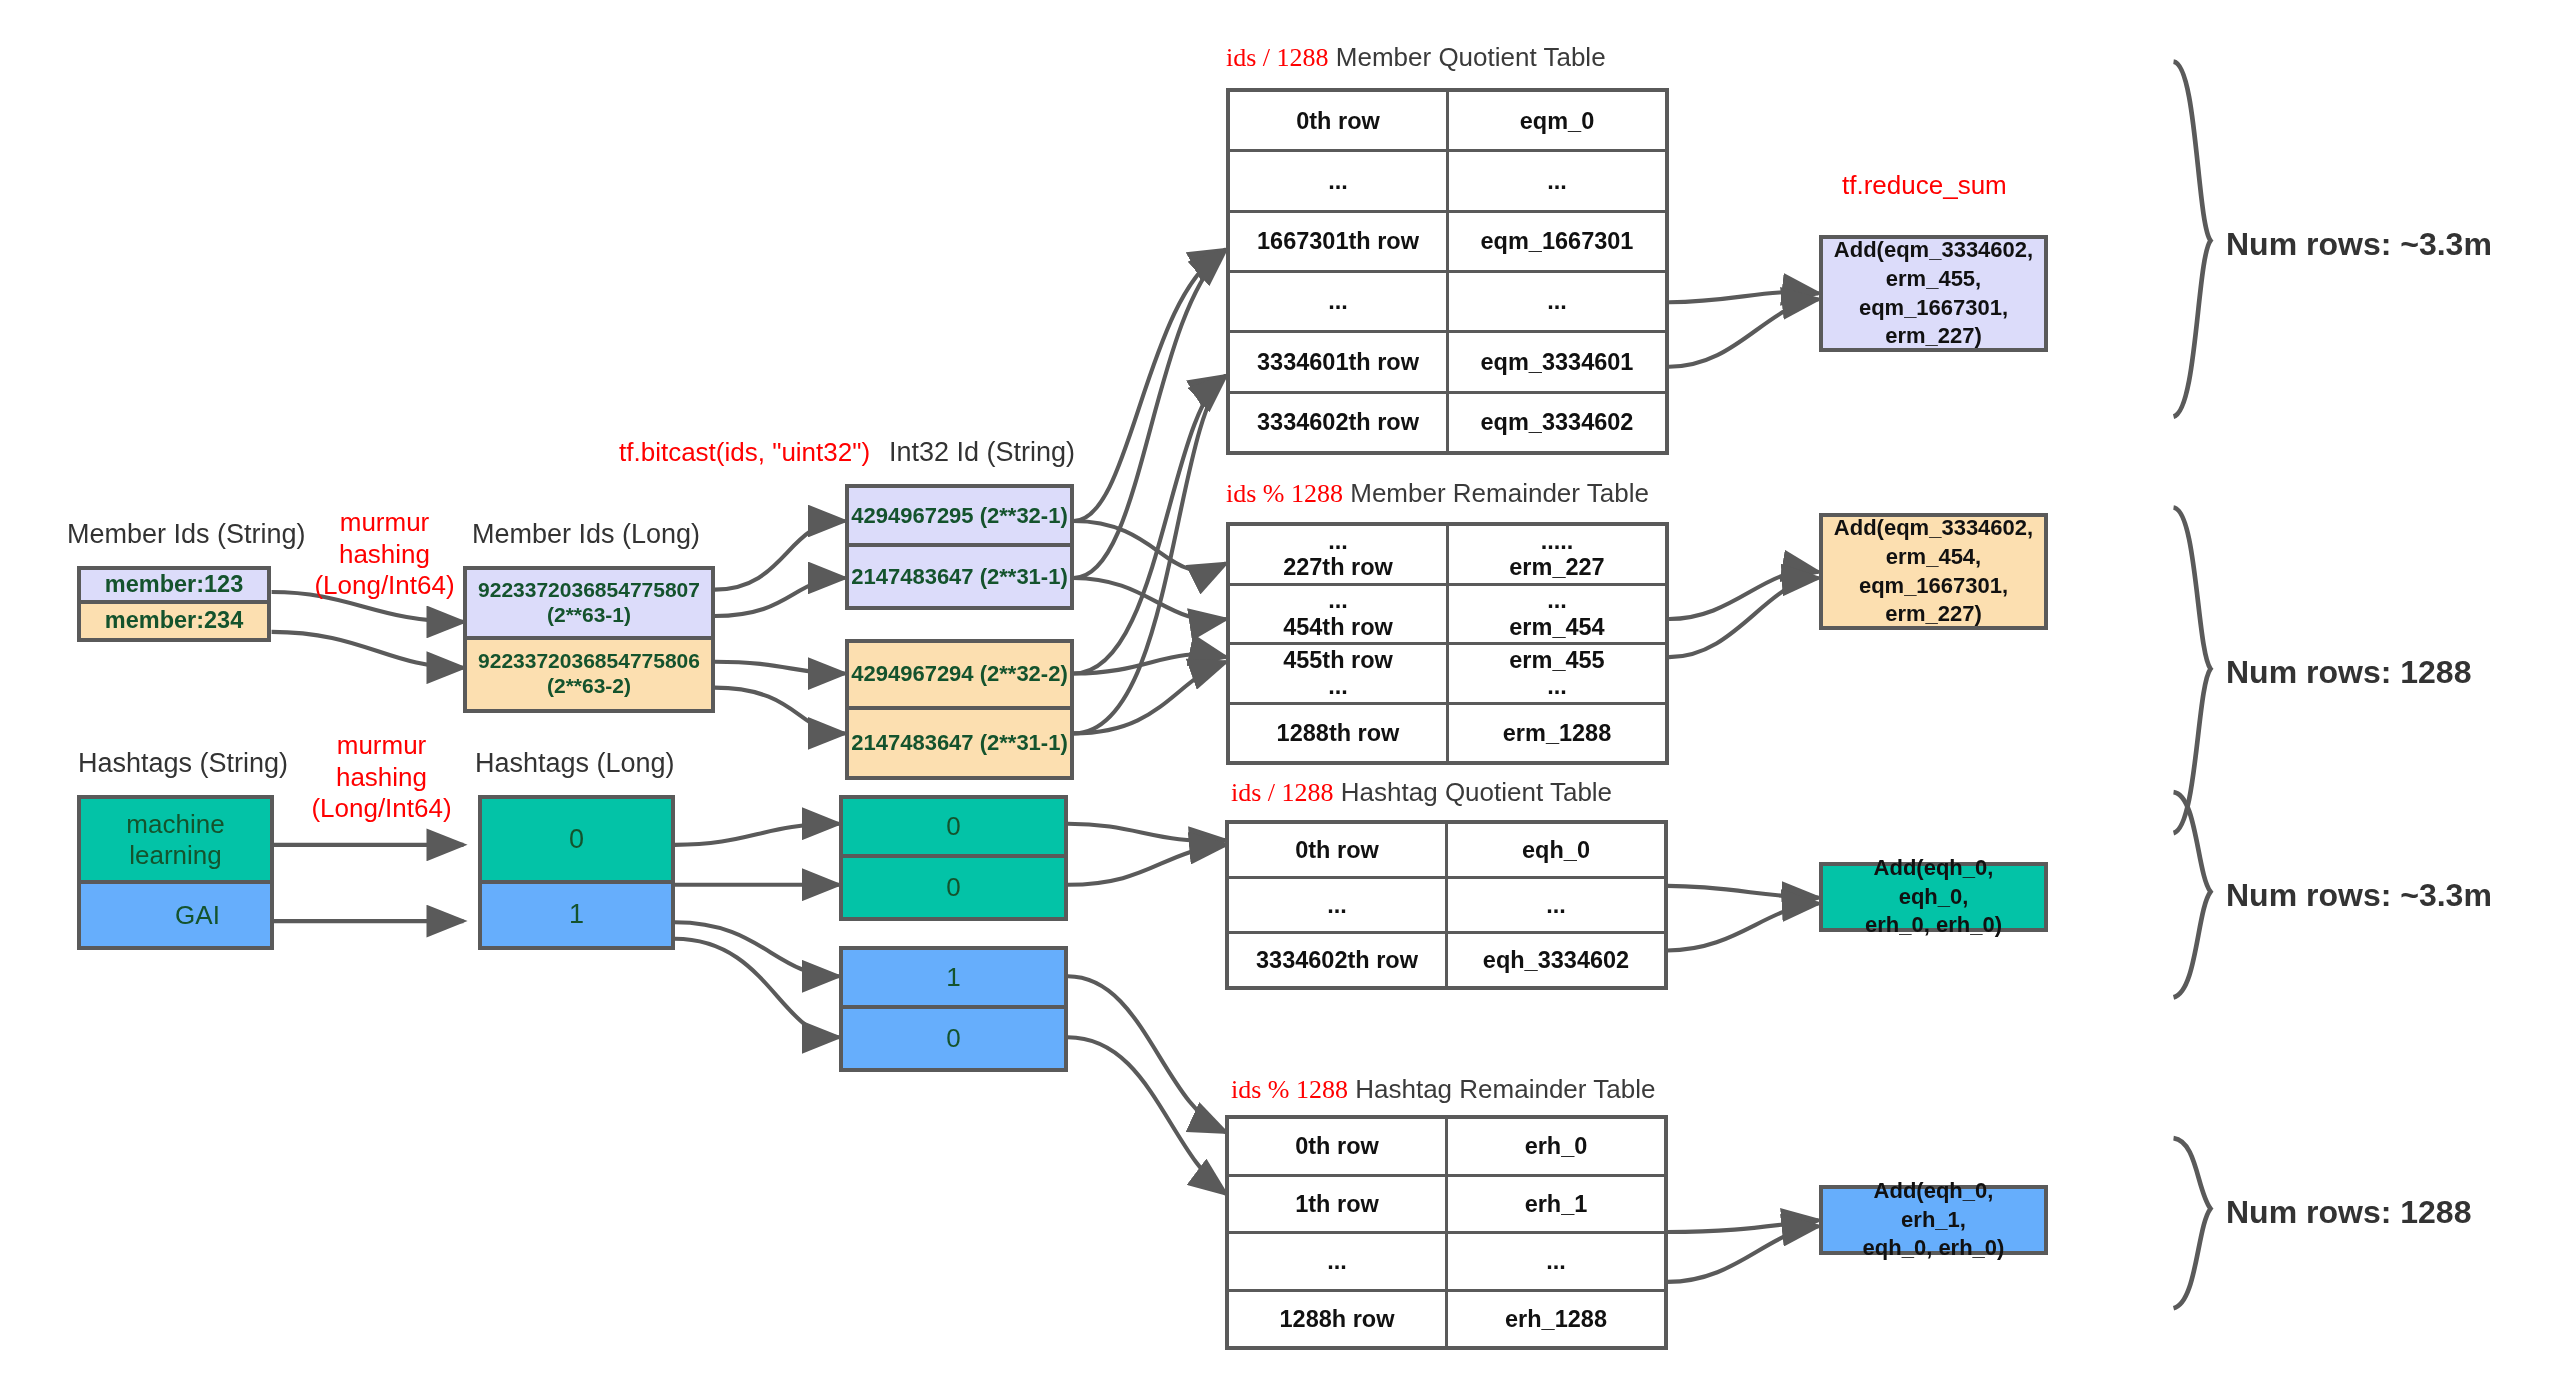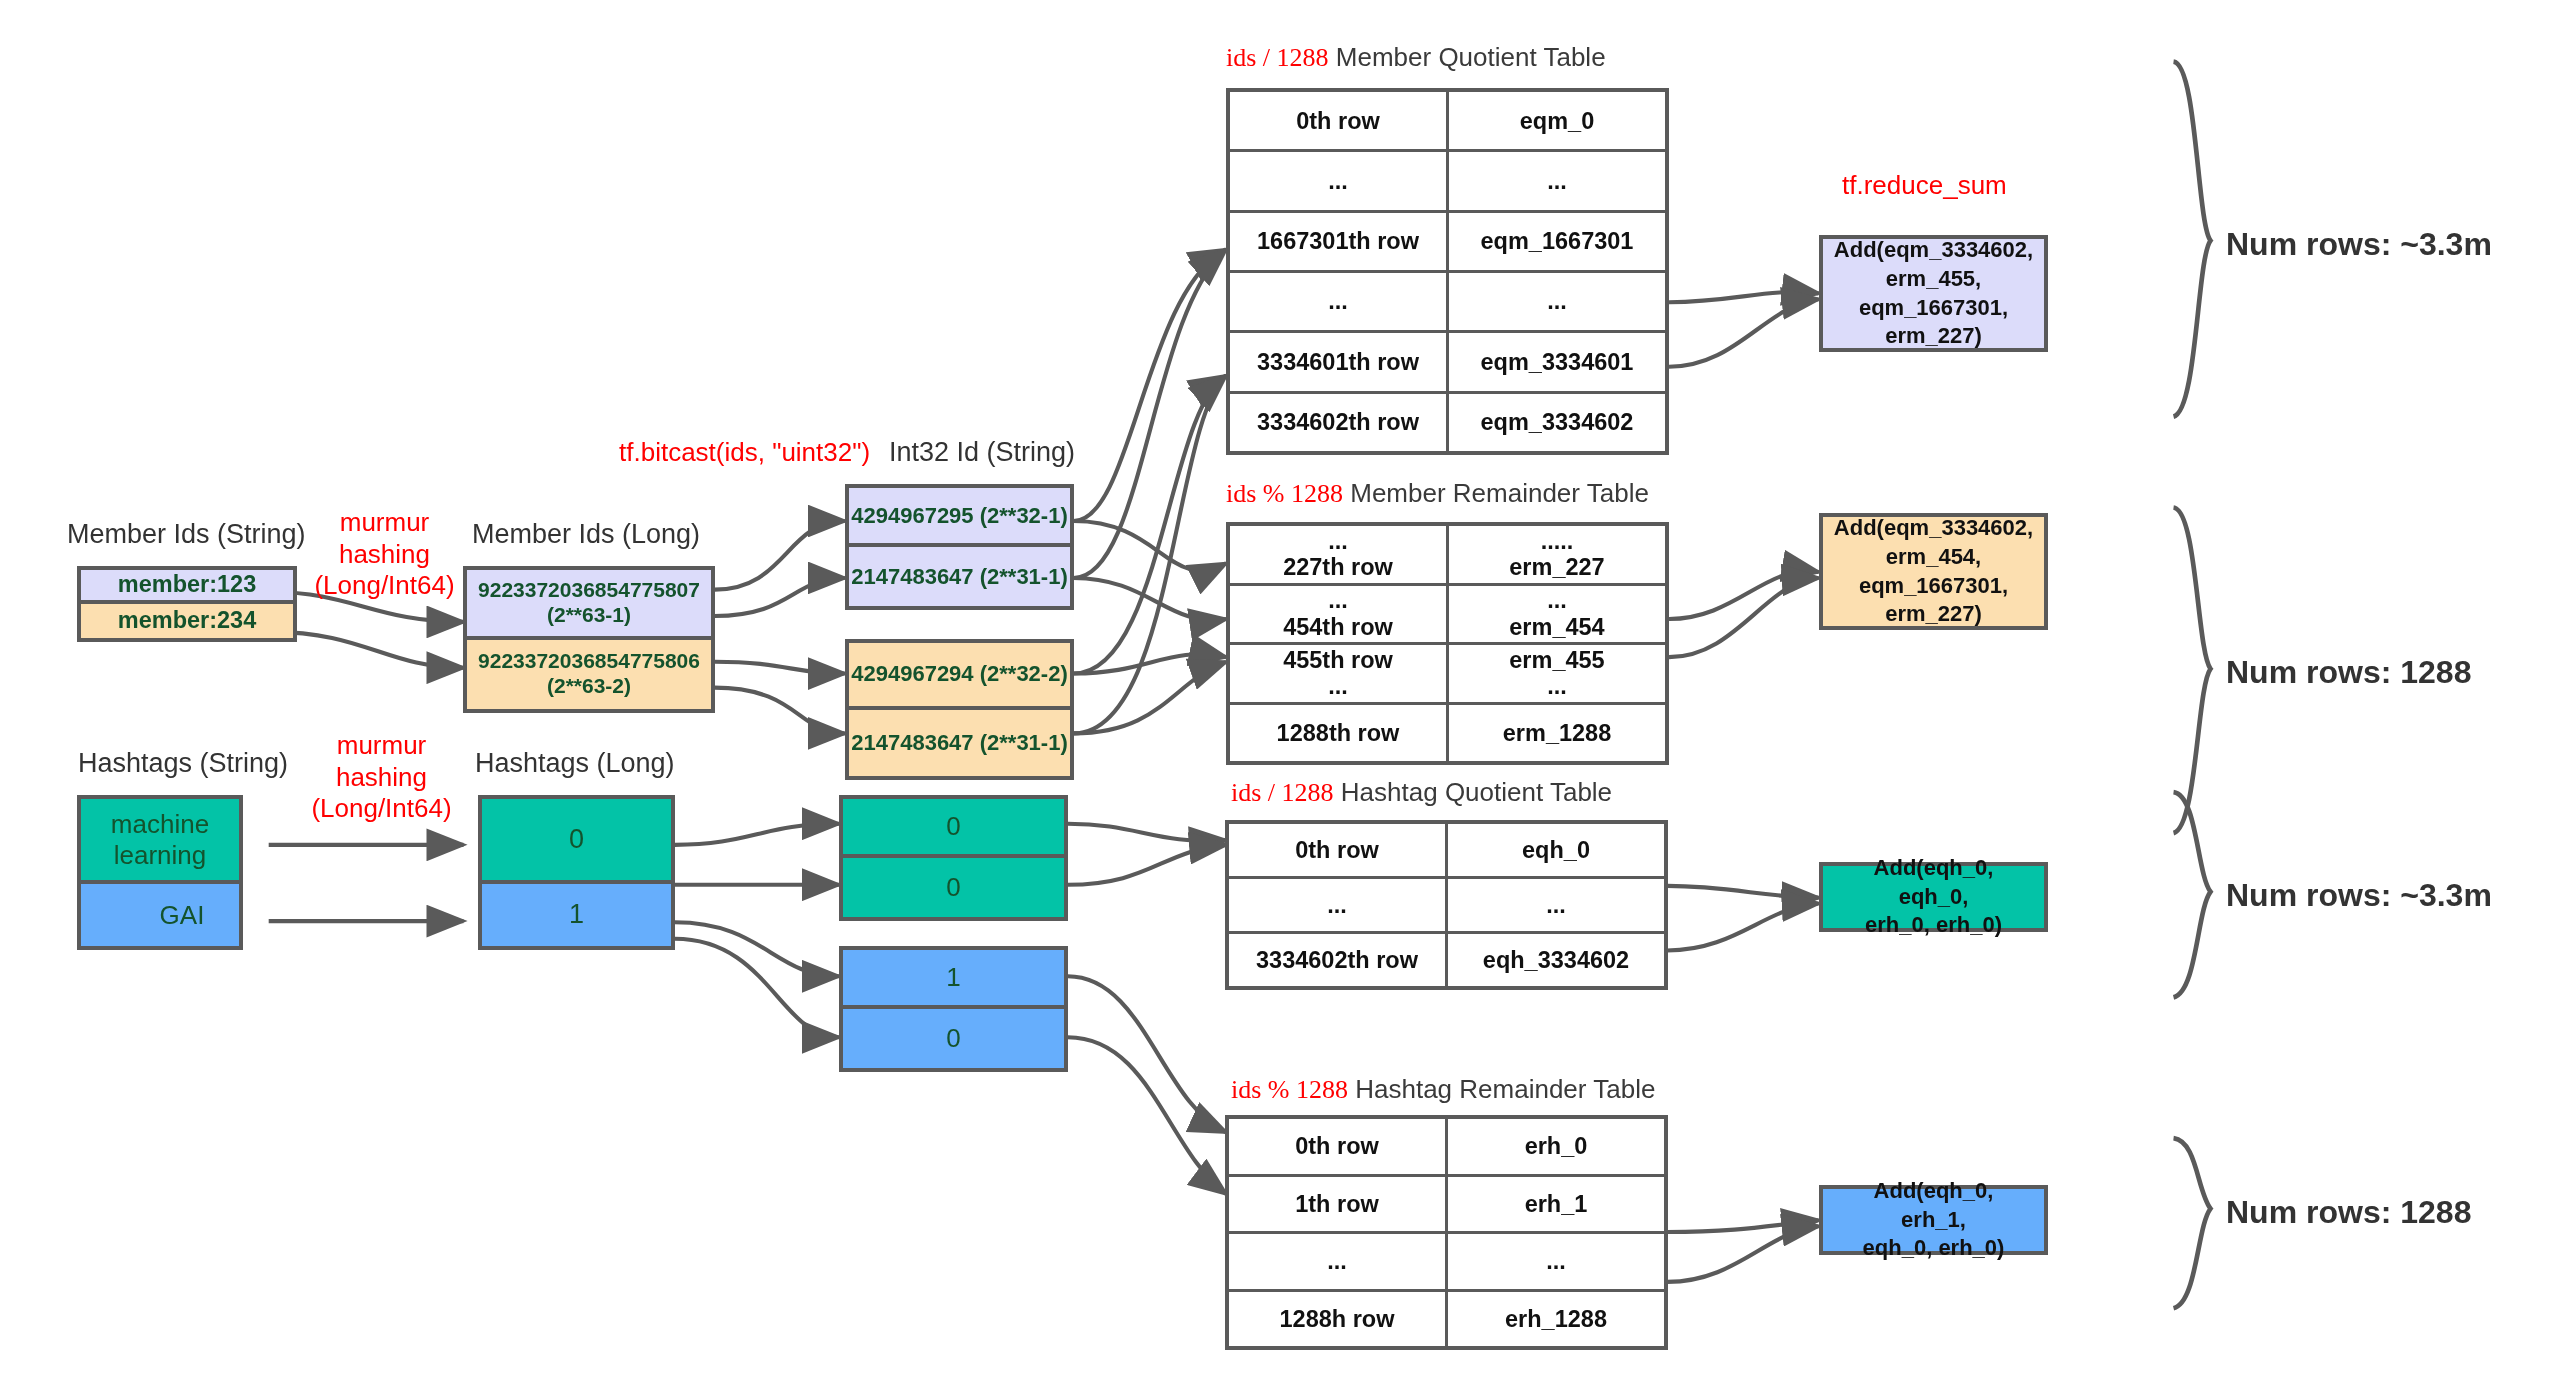--- a/index.html
+++ b/index.html
@@ -92,21 +92,21 @@
 
     <g fill="none" stroke="#5a5a5a" stroke-width="8">
       <path d="M3705,105 C3745,110 3745,380 3768,410 C3745,440 3745,700 3705,710"></path>
       <path d="M3705,865 C3745,870 3745,1110 3768,1140 C3745,1170 3745,1410 3705,1420"></path>
       <path d="M3705,1350 C3745,1355 3745,1490 3768,1520 C3745,1550 3745,1690 3705,1700"></path>
       <path d="M3705,1940 C3745,1945 3745,2030 3768,2060 C3745,2090 3745,2220 3705,2230"></path>
     </g>
   </svg>
 
   <div class="lbl" style="left:67px;top:519px;">Member Ids (String)</div>
-  <div class="grp" style="left:77px;top:566px;width:220px;height:76px;">
+  <div class="grp" style="left:77px;top:566px;width:194px;height:76px;">
     <div class="cell sep" style="height:50%;background:#dcdcfa;">member:123</div>
     <div class="cell" style="height:50%;background:#fcdfb0;">member:234</div>
   </div>
 
   <div class="lbl-red" style="left:311px;top:507px;width:147px;white-space:pre-line;">murmur
 hashing
 (Long/Int64)</div>
 
   <div class="lbl" style="left:472px;top:519px;">Member Ids (Long)</div>
   <div class="grp" style="left:463px;top:566px;width:252px;height:147px;">
@@ -122,21 +122,21 @@
   <div class="grp" style="left:845px;top:484px;width:229px;height:126px;">
     <div class="cell sep" style="height:50%;background:#dcdcfa;font-size:22px;">4294967295 (2**32-1)</div>
     <div class="cell" style="height:50%;background:#dcdcfa;font-size:22px;">2147483647  (2**31-1)</div>
   </div>
   <div class="grp" style="left:845px;top:639px;width:229px;height:141px;">
     <div class="cell sep" style="height:50%;background:#fcdfb0;font-size:22px;">4294967294 (2**32-2)</div>
     <div class="cell" style="height:50%;background:#fcdfb0;font-size:22px;">2147483647  (2**31-1)</div>
   </div>
 
   <div class="lbl" style="left:78px;top:748px;">Hashtags (String)</div>
-  <div class="grp" style="left:77px;top:795px;width:166px;height:155px;">
+  <div class="grp" style="left:77px;top:795px;width:197px;height:155px;">
     <div class="cell sep" style="height:58%;background:#03c3a7;font-weight:normal;font-size:26px;white-space:pre-line;">machine
 learning</div>
     <div class="cell" style="height:42%;background:#66aefc;font-weight:normal;font-size:26px;padding-left:44px;">GAI</div>
   </div>
 
   <div class="lbl-red" style="left:308px;top:730px;width:147px;white-space:pre-line;">murmur
 hashing
 (Long/Int64)</div>
 
   <div class="lbl" style="left:475px;top:748px;">Hashtags (Long)</div>

